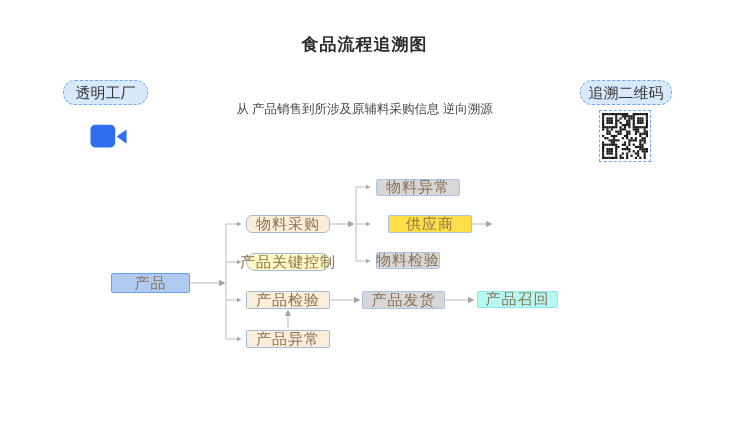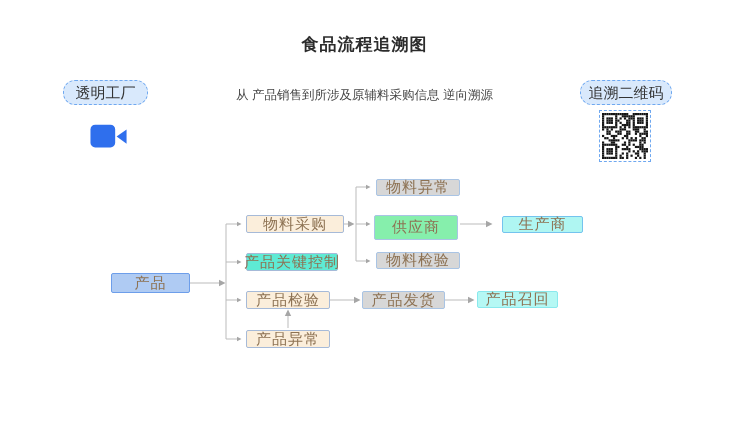--- a/index.html
+++ b/index.html
@@ -5,22 +5,22 @@
   html,body{margin:0;padding:0;background:#fff;}
   .stage{
     position:relative;width:729px;height:429px;background:#ffffff;overflow:hidden;
     font-family:"Liberation Sans","DejaVu Sans",sans-serif;
   }
   .title{
     position:absolute;top:33px;left:0;width:100%;text-align:center;
     font-size:17px;font-weight:700;color:#2c2c2c;letter-spacing:1px;
   }
   .subtitle{
-    position:absolute;top:87px;left:0;width:100%;text-align:center;
-    font-size:12.5px;color:#454545;
+    position:absolute;top:101px;left:0;width:100%;text-align:center;
+    font-size:12.5px;color:#454545;font-family:Liberation Serif, serif;
   }
   .badge{
     position:absolute;box-sizing:border-box;height:25px;line-height:23px;
     text-align:center;font-size:15px;color:var(--badge-text,#333);
     background:var(--badge-bg,#d9e9fc);border:1px dashed var(--badge-border,#6fa8f0);
     border-radius:12px;cursor:pointer;
   }
   .badge-left{left:63px;top:80px;width:85px;}
   .badge-right{left:580px;top:80px;width:92px;}
   .camera{position:absolute;left:90px;top:123px;width:38px;height:27px;cursor:pointer;}
@@ -323,25 +323,24 @@
       <polyline points="288,328 288,316" fill="none" stroke="#BBBBBB" stroke-width="1"></polyline>
       <polygon points="284.8,316 291.2,316 288,309.5" fill="#A6A6A6"></polygon>
       <polyline points="460,224 486,224" fill="none" stroke="#BBBBBB" stroke-width="1"></polyline>
       <polygon points="486,220.8 492.5,224 486,227.2" fill="#A6A6A6"></polygon>
       <polyline points="445,300 468,300" fill="none" stroke="#BBBBBB" stroke-width="1"></polyline>
       <polygon points="468,296.8 474.5,300 468,303.2" fill="#A6A6A6"></polygon>
     </svg>
 
   <div id="node-layer">
       <div class="flow-node" style="left: 111px; top: 273px; width: 79px; height: 20px; background: rgb(175, 203, 243); border-color: rgb(109, 158, 234); color: rgb(141, 114, 83);">产品</div>
-      <div class="flow-node" style="left: 246px; top: 215px; width: 98px; height: 18px; background: rgb(251, 238, 219); border-color: rgb(166, 186, 216); color: rgb(141, 114, 83);">物料采购</div>
-      <div class="flow-node" style="left: 246px; top: 253px; width: 92px; height: 18px; background: #5eead4; border-color: rgb(166, 186, 216); color: rgb(141, 114, 83);">产品关键控制</div>
+      <div class="flow-node" style="left: 246px; top: 215px; width: 84px; height: 18px; background: rgb(251, 238, 219); border-color: rgb(166, 186, 216); color: rgb(141, 114, 83); border-radius: 6px;">物料采购</div>
+      <div class="flow-node" style="left: 246px; top: 253px; width: 84px; height: 18px; background: #fef9c3; border-color: rgb(166, 186, 216); color: rgb(141, 114, 83); border-radius: 9px;">产品关键控制</div>
       <div class="flow-node" style="left: 246px; top: 291px; width: 84px; height: 18px; background: rgb(251, 238, 219); border-color: rgb(166, 186, 216); color: rgb(141, 114, 83);">产品检验</div>
       <div class="flow-node" style="left: 246px; top: 330px; width: 84px; height: 18px; background: rgb(251, 238, 219); border-color: rgb(166, 186, 216); color: rgb(141, 114, 83);">产品异常</div>
       <div class="flow-node" style="left: 376px; top: 179px; width: 84px; height: 17px; background: rgb(215, 215, 215); border-color: rgb(169, 196, 228); color: rgb(141, 114, 83);">物料异常</div>
-      <div class="flow-node" style="left: 374px; top: 215px; width: 84px; height: 25px; background: #86efac; border-color: rgb(169, 196, 228); color: rgb(141, 114, 83);">供应商</div>
-      <div class="flow-node" style="left: 376px; top: 252px; width: 84px; height: 17px; background: rgb(215, 215, 215); border-color: rgb(169, 196, 228); color: rgb(141, 114, 83);">物料检验</div>
-      <div class="flow-node" style="left: 502px; top: 216px; width: 81px; height: 17px; background: rgb(175, 246, 242); border-color: rgb(116, 195, 238); color: rgb(141, 114, 83);">生产商</div>
+      <div class="flow-node" style="left: 388px; top: 215px; width: 84px; height: 18px; background: #fde047; border-color: rgb(169, 196, 228); color: rgb(141, 114, 83);">供应商</div>
+      <div class="flow-node" style="left: 376px; top: 252px; width: 64px; height: 17px; background: rgb(215, 215, 215); border-color: rgb(169, 196, 228); color: rgb(141, 114, 83);">物料检验</div>
       <div class="flow-node" style="left: 362px; top: 291px; width: 83px; height: 18px; background: rgb(215, 215, 215); border-color: rgb(169, 196, 228); color: rgb(141, 114, 83);">产品发货</div>
       <div class="flow-node" style="left: 477px; top: 291px; width: 81px; height: 17px; background: rgb(181, 248, 244); border-color: rgb(138, 233, 237); color: rgb(141, 114, 83);">产品召回</div>
     </div>
 
 </div>
 
 </body></html>

